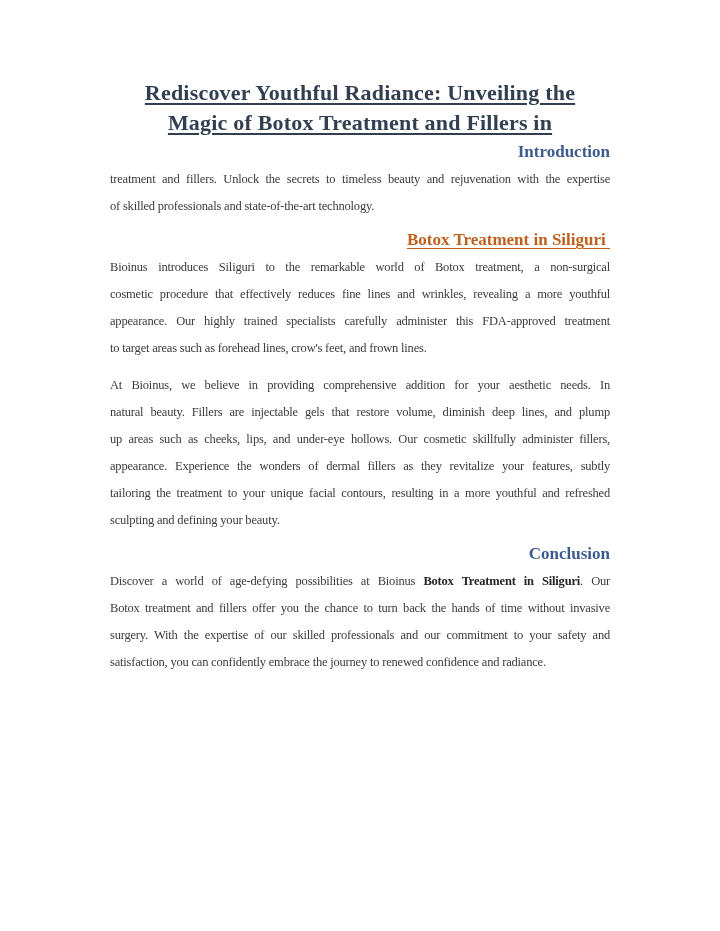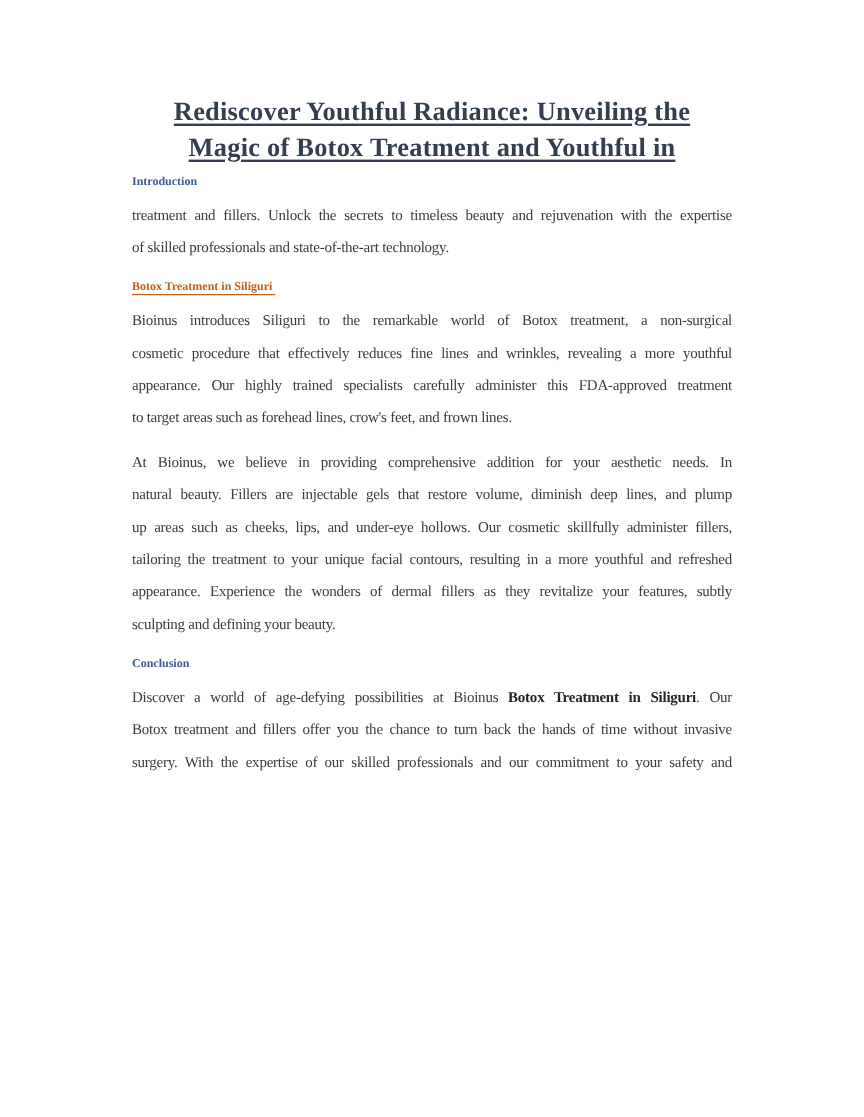--- a/index.html
+++ b/index.html
@@ -28,23 +28,24 @@
   .title .tline {
     white-space: nowrap;
   }
   .title .tline span {
     text-decoration: underline;
     text-decoration-thickness: 2px;
     text-underline-offset: 3px;
   }
   .h {
     font-weight: 700;
-    font-size: 10px;
+    font-size: 17px;
     line-height: 20px;
     margin-top: 4px;
+    text-align: right;
   }
   .h-blue { color: var(--blue-heading, #3E5B8F); }
   .h-orange {
     color: var(--orange-heading, #C0601F);
     text-decoration: underline;
     text-decoration-thickness: 1px;
     text-underline-offset: 3px;
   }
   .para {
     margin: 4px 0 10px 0;
@@ -64,43 +65,44 @@
     font-weight: 700;
     color: var(--bold-color, #262626);
   }
 </style>
 </head>
 <body>
 
 <div class="doc">
   <div class="title">
     <div class="tline"><span>Rediscover Youthful Radiance: Unveiling the</span></div>
-    <div class="tline"><span>Magic of Botox Treatment and Youthful in</span></div>
+    <div class="tline"><span>Magic of Botox Treatment and Fillers in</span></div>
   </div>
   <div id="doc-body">
       <div class="h h-blue">Introduction</div>
       <div class="para">
         <div class="pline"><span>treatment and fillers. Unlock the secrets to timeless beauty and rejuvenation with the expertise</span></div>
         <div class="pline last"><span>of skilled professionals and state-of-the-art technology.</span></div>
       </div>
       <div class="h h-orange">Botox Treatment in Siliguri&nbsp;</div>
       <div class="para">
         <div class="pline"><span>Bioinus introduces Siliguri to the remarkable world of Botox treatment, a non-surgical</span></div>
         <div class="pline"><span>cosmetic procedure that effectively reduces fine lines and wrinkles, revealing a more youthful</span></div>
         <div class="pline"><span>appearance. Our highly trained specialists carefully administer this FDA-approved treatment</span></div>
         <div class="pline last"><span>to target areas such as forehead lines, crow's feet, and frown lines.</span></div>
       </div>
       <div class="para">
         <div class="pline"><span>At Bioinus, we believe in providing comprehensive addition for your aesthetic needs. In</span></div>
         <div class="pline"><span>natural beauty. Fillers are injectable gels that restore volume, diminish deep lines, and plump</span></div>
         <div class="pline"><span>up areas such as cheeks, lips, and under-eye hollows. Our cosmetic skillfully administer fillers,</span></div>
+        <div class="pline"><span>appearance. Experience the wonders of dermal fillers as they revitalize your features, subtly</span></div>
         <div class="pline"><span>tailoring the treatment to your unique facial contours, resulting in a more youthful and refreshed</span></div>
-        <div class="pline"><span>appearance. Experience the wonders of dermal fillers as they revitalize your features, subtly</span></div>
         <div class="pline last"><span>sculpting and defining your beauty.</span></div>
       </div>
       <div class="h h-blue">Conclusion</div>
       <div class="para">
         <div class="pline"><span>Discover a world of age-defying possibilities at Bioinus </span><span class="b">Botox Treatment in Siliguri</span><span>. Our</span></div>
         <div class="pline"><span>Botox treatment and fillers offer you the chance to turn back the hands of time without invasive</span></div>
         <div class="pline"><span>surgery. With the expertise of our skilled professionals and our commitment to your safety and</span></div>
+        <div class="pline last"><span>satisfaction, you can confidently embrace the journey to renewed confidence and radiance.</span></div>
       </div>
     </div>
 </div>
 
 </body></html>

